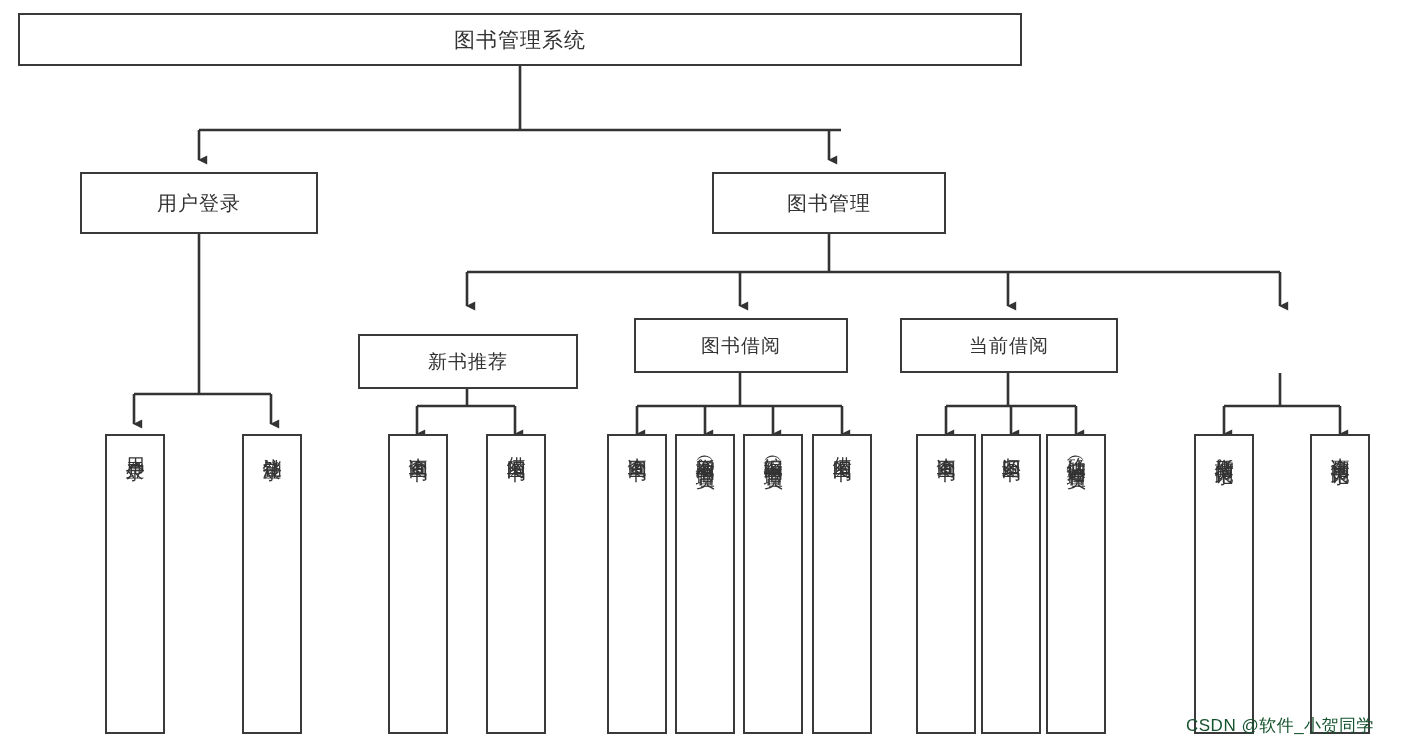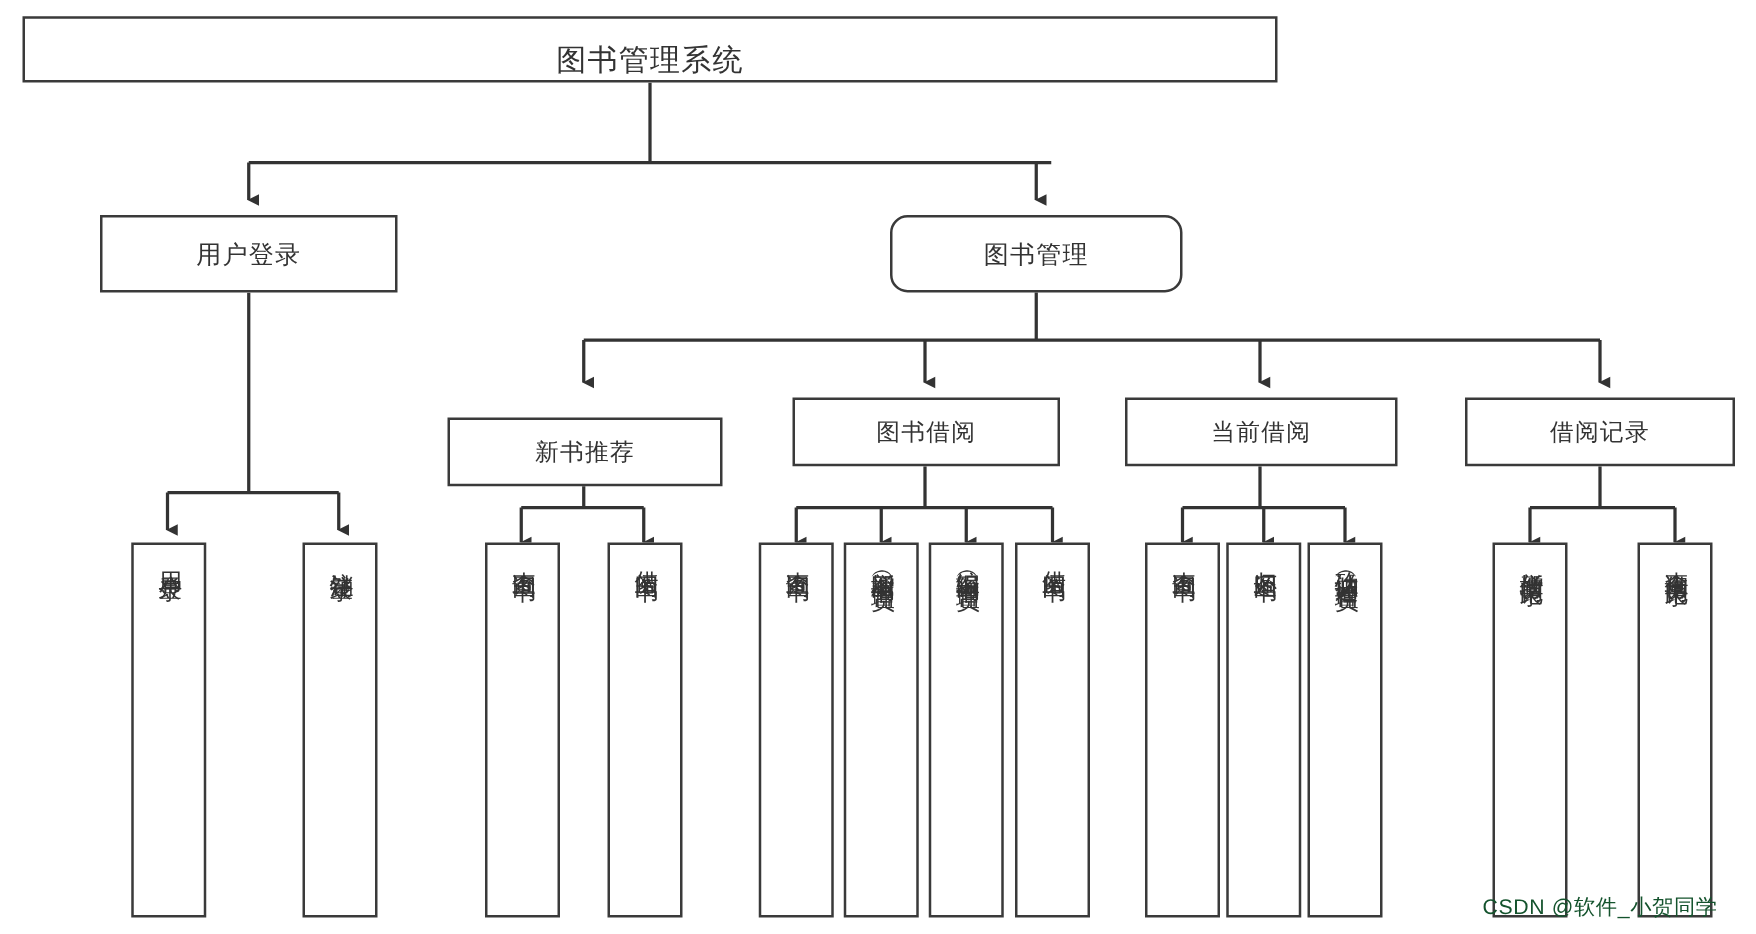--- a/index.html
+++ b/index.html
@@ -31,22 +31,21 @@
     background: #ffffff;
     border: 2.5px solid #3a3a3a;
     color: #333333;
     display: flex;
     align-items: center;
     justify-content: center;
     text-align: center;
     z-index: 2;
   }
   .node.root {
-    font-size: 24px;
-    align-items: flex-end;
+    font-size: 21px;
   }
   .node.level1 {
     font-size: 20px;
   }
   .node.level2 {
     font-size: 19px;
   }
   .node.leaf {
     font-size: 19px;
     line-height: 1.18;
@@ -131,36 +130,33 @@
     </g>
   </svg>
 
   <div class="node root" style="left:18px; top:13px; width:1004px; height:53px;">
     <span class="htext">图书管理系统</span>
   </div>
 
   <div class="node level1" style="left:80px; top:172px; width:238px; height:62px;">
     <span class="htext">用户登录</span>
   </div>
-  <div class="node level1" style="left:712px; top:172px; width:234px; height:62px;border-radius:14px;">
+  <div class="node level1" style="left:712px; top:172px; width:234px; height:62px;">
     <span class="htext">图书管理</span>
   </div>
 
   <div class="node level2" style="left:358px; top:334px; width:220px; height:55px;">
     <span class="htext">新书推荐</span>
   </div>
   <div class="node level2" style="left:900px; top:318px; width:218px; height:55px;">
     <span class="htext">当前借阅</span>
   </div>
   <div class="node level2" style="left:634px; top:318px; width:214px; height:55px;">
     <span class="htext">图书借阅</span>
   </div>
-  <div class="node level2" style="left:1172px; top:318px; width:216px; height:55px;">
-    <span class="htext">借阅记录</span>
-  </div>
 
   <div class="node leaf" style="left:105px; top:434px; width:60px; height:300px;">
     <span class="vtext">用户登录</span>
   </div>
   <div class="node leaf" style="left:242px; top:434px; width:60px; height:300px;">
     <span class="vtext">注销登录</span>
   </div>
 
   <div class="node leaf" style="left:388px; top:434px; width:60px; height:300px;">
     <span class="vtext">查询图书</span>

